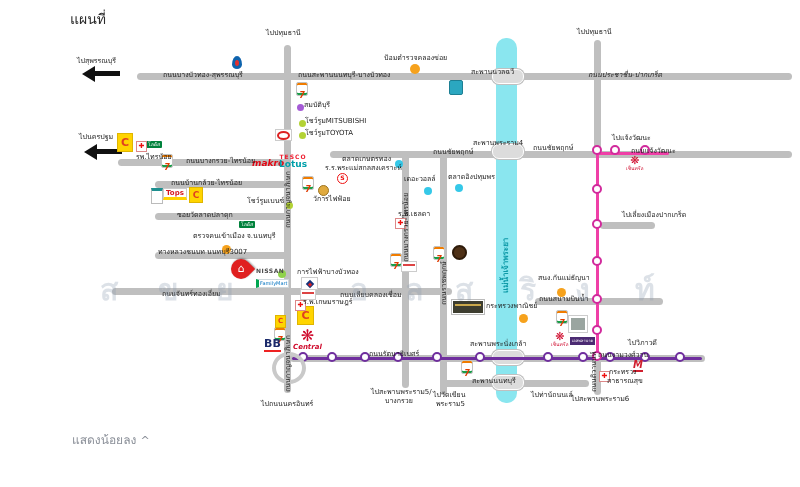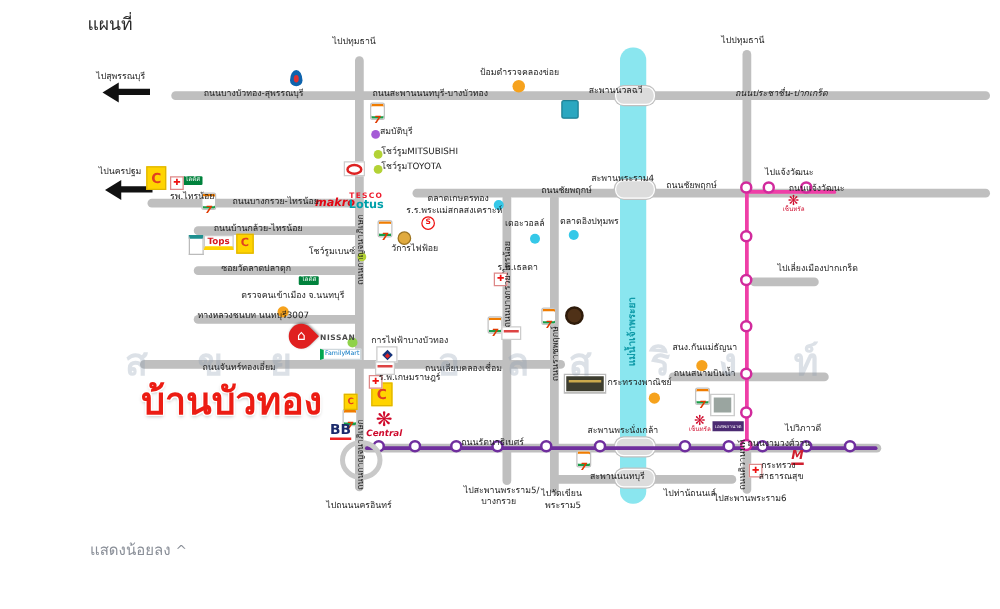--- a/index.html
+++ b/index.html
@@ -264,18 +264,17 @@
       <div class="lab vlab" style="left: 590px; top: 392px;">ถนนติวานนท์</div>
       <div class="wm" style="left: 100px; top: 266px;">ส</div>
       <div class="wm" style="left: 158px; top: 266px;">ข</div>
       <div class="wm" style="left: 216px; top: 266px;">ย</div>
       <div class="wm" style="left: 350px; top: 266px;">อ</div>
       <div class="wm" style="left: 405px; top: 266px;">ล</div>
       <div class="wm" style="left: 455px; top: 266px;">ส</div>
       <div class="wm" style="left: 520px; top: 266px;">ริ</div>
       <div class="wm" style="left: 575px; top: 266px;">ง</div>
       <div class="wm" style="left: 635px; top: 266px;">ท์</div>
-      <div class="hl" style="left: 113px; top: 297px;">บ้านบัวทอง</div>
     </div>
   <div class="show-less">
     <span>แสดงน้อยลง</span><span class="chev">^</span>
   </div>
 </div>
 
 </body></html>

